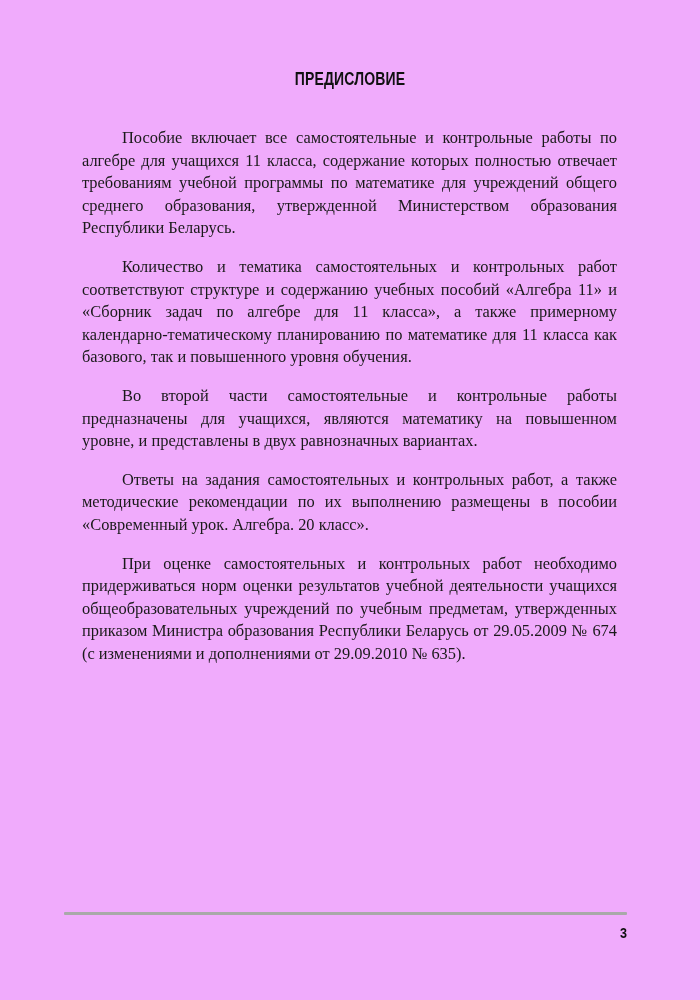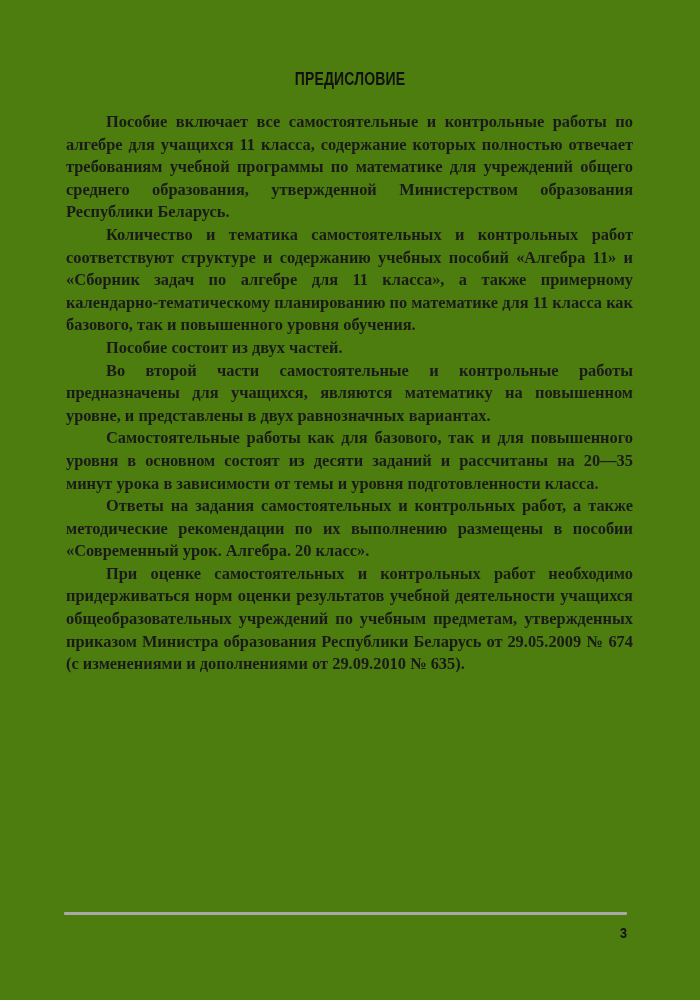--- a/index.html
+++ b/index.html
@@ -14,21 +14,21 @@
     color: #1a1a1a;
     -webkit-font-smoothing: antialiased;
     overflow: hidden;
   }
 
   .page {
     position: relative;
     width: 700px;
     height: 1000px;
     box-sizing: border-box;
-    background: #4d7c0f;
+    background: #f0abfc;
   }
 
   
   .page-title {
     position: absolute;
     left: 0;
     right: 0;
     top: 58px;
     text-align: center;
     font-family: "Liberation Sans", "DejaVu Sans", sans-serif;
@@ -43,31 +43,30 @@
 
   
   .content {
     position: absolute;
     left: 66px;
     top: 111px;
     width: 567px;
   }
 
   .para {
-    margin: 0;
+    margin: 16px;
     padding: 0;
     text-indent: 40px;
     text-align: justify;
     text-justify: inter-word;
     font-size: 16.4px;
     line-height: 22.6px;
     color: #1a1a1a;
     hyphens: manual;
     word-spacing: 0px;
-    font-weight: bold;
   }
 
   
   .footer {
     position: absolute;
     left: 0;
     top: 912px;
     width: 700px;
     height: 60px;
   }
@@ -99,23 +98,21 @@
 </head>
 <body>
 
 <div class="page">
 
   <h1 class="page-title">ПРЕДИСЛОВИЕ</h1>
 
   <div class="content">
     <p class="para">Пособие включает все самостоятельные и контрольные работы по алгебре для учащихся 11 класса, содержание которых полностью отвечает требованиям учебной программы по математике для учреждений общего среднего образования, утвержденной Министерством образования Республики Беларусь.</p>
     <p class="para">Количество и тематика самостоятельных и контрольных работ соответствуют структуре и содержанию учебных пособий «Алгебра 11» и «Сборник задач по алгебре для 11 класса», а также примерному календарно-тематическому планированию по математике для 11 класса как базового, так и повышенного уровня обучения.</p>
-    <p class="para">Пособие состоит из двух частей.</p>
     <p class="para">Во второй части самостоятельные и контрольные работы предназначены для учащихся, являются математику на повышенном уровне, и представлены в двух равнозначных вариантах.</p>
-    <p class="para">Самостоятельные работы как для базового, так и для повышенного уровня в основном состоят из десяти заданий и рассчитаны на 20—35 минут урока в зависимости от темы и уровня подготовленности класса.</p>
     <p class="para">Ответы на задания самостоятельных и контрольных работ, а также методические рекомендации по их выполнению размещены в пособии «Современный урок. Алгебра. 20 класс».</p>
     <p class="para">При оценке самостоятельных и контрольных работ необходимо придерживаться норм оценки результатов учебной деятельности учащихся общеобразовательных учреждений по учебным предметам, утвержденных приказом Министра образования Республики Беларусь от 29.05.2009 № 674 (с изменениями и дополнениями от 29.09.2010 № 635).</p>
   </div>
 
   <div class="footer">
     <div class="footer-rule"></div>
     <div class="page-number">3</div>
   </div>
 
 </div>

